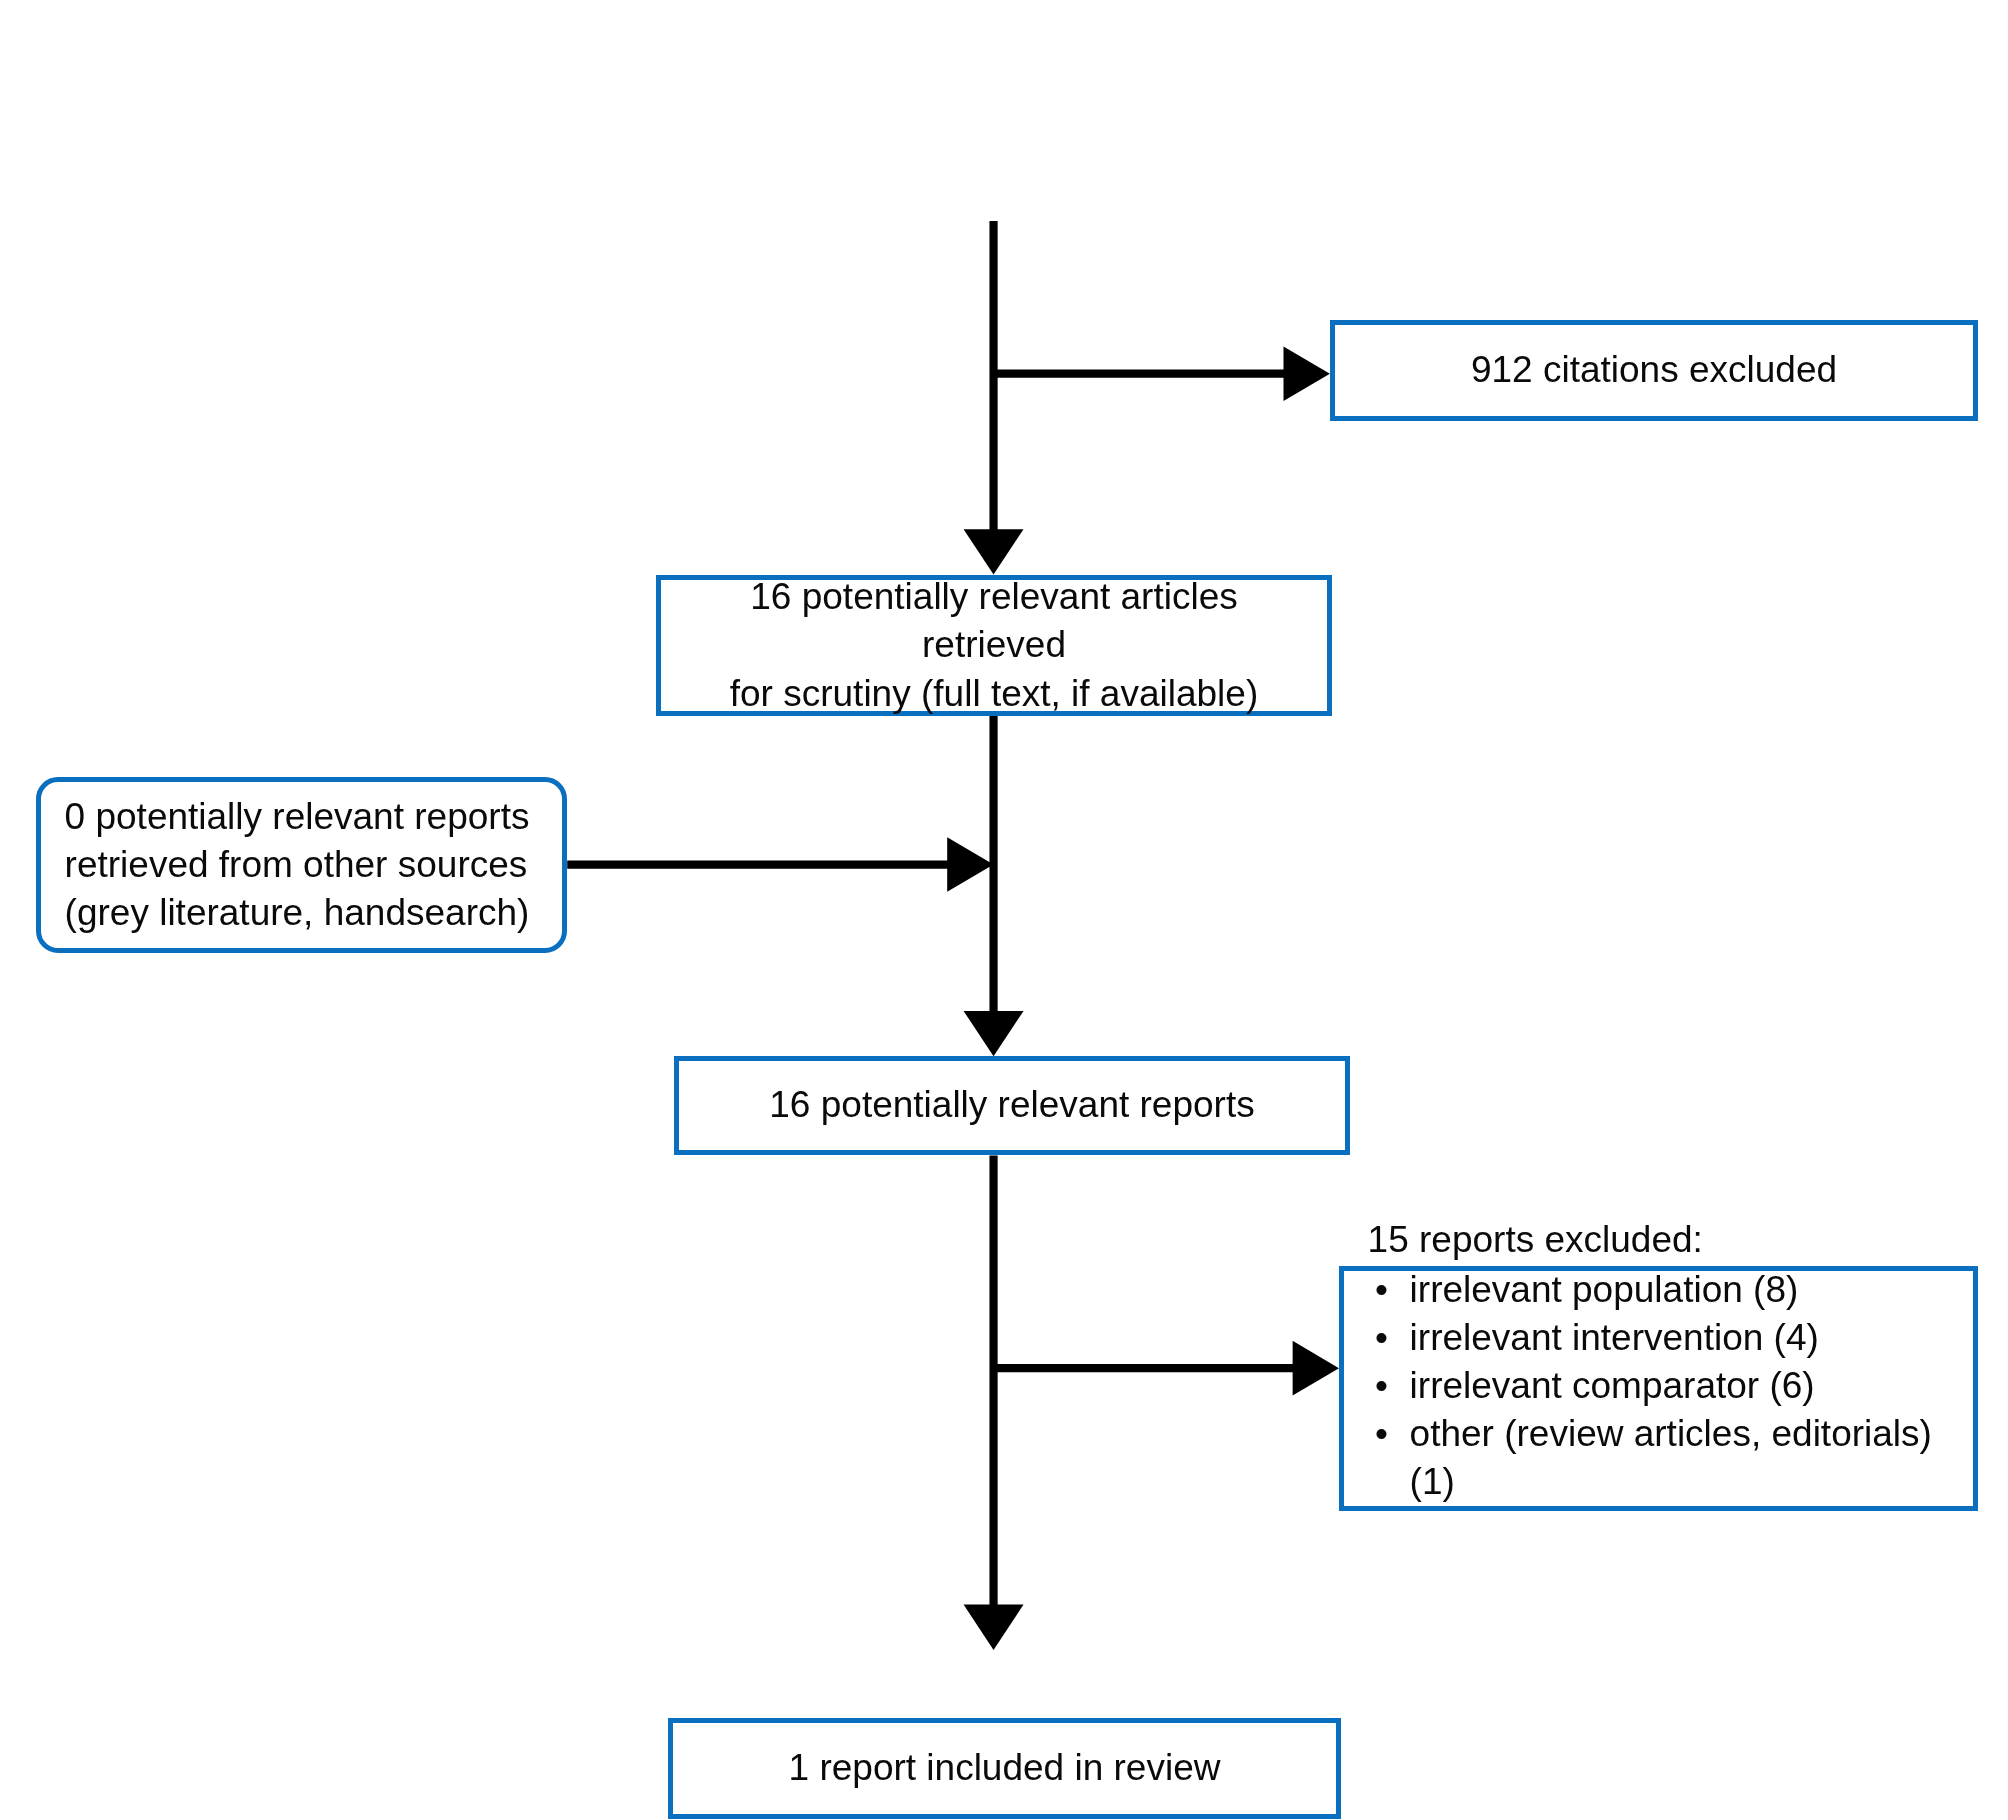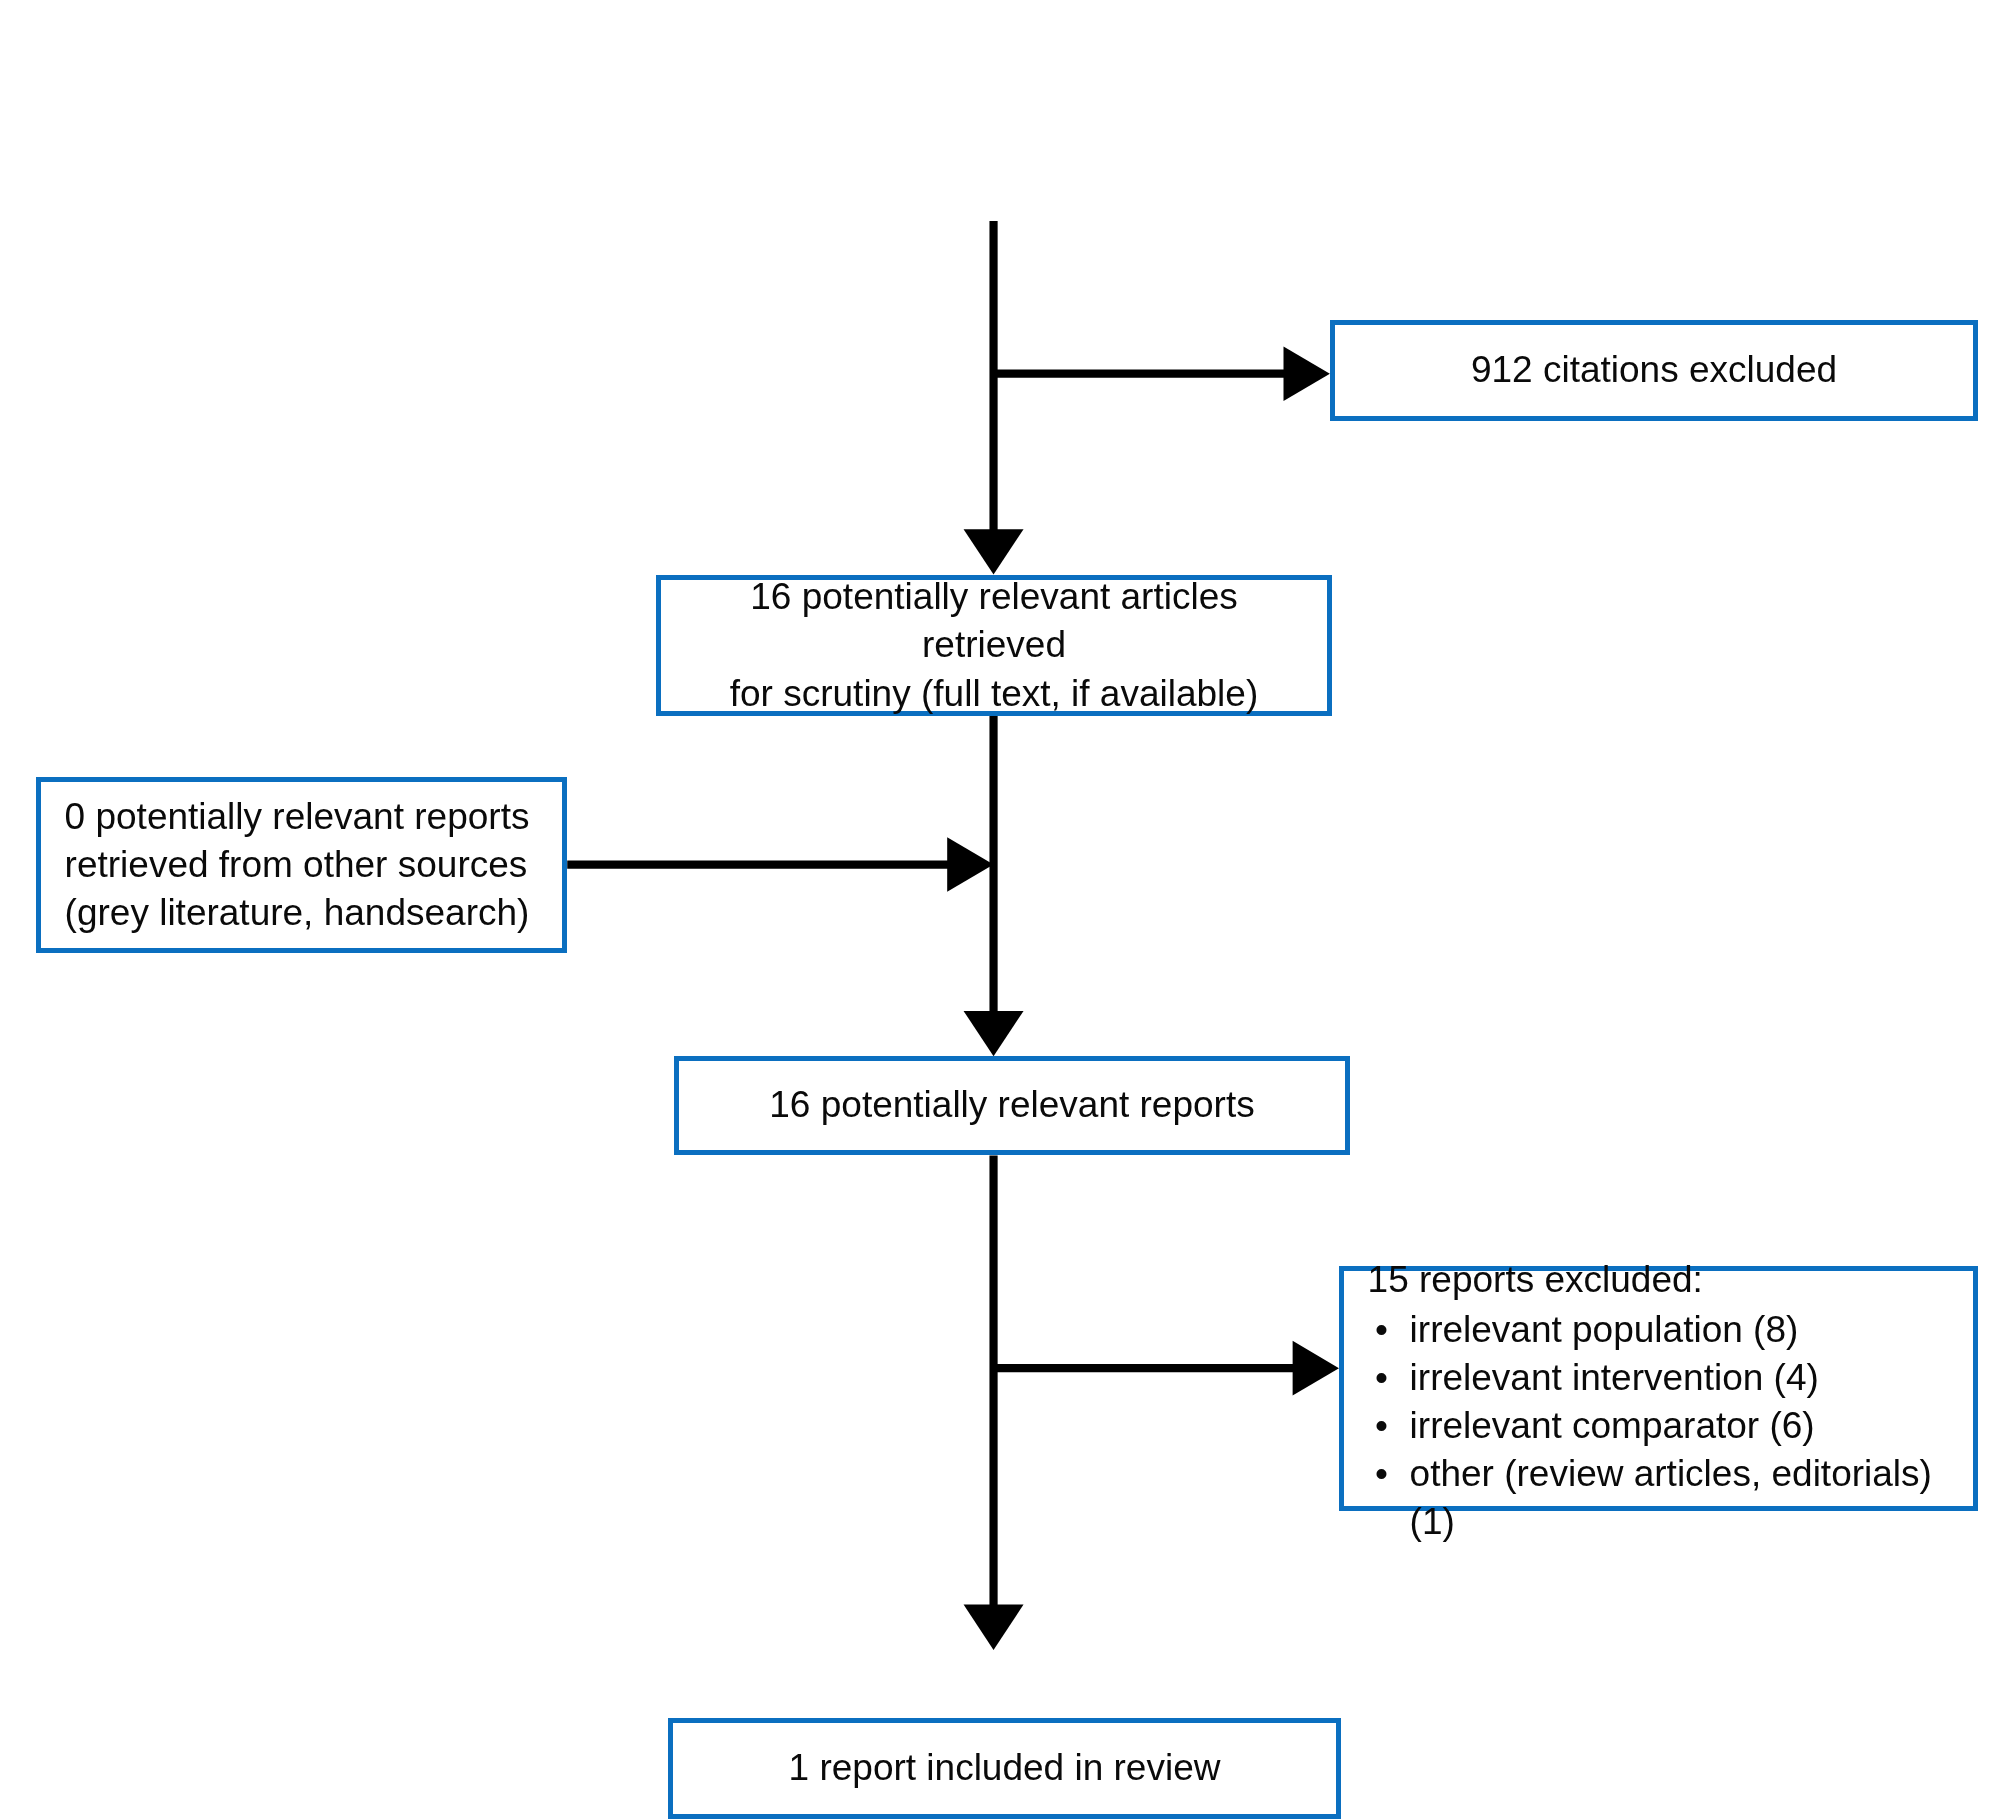--- a/index.html
+++ b/index.html
@@ -26,21 +26,21 @@
     line-height:1.30;
     color:#0a0a0a;
     text-align:center;
     white-space:pre-line;
     padding:0 12.7px;
   }
   .node.left-text{justify-content:flex-start;}
   .node.left-text .txt{text-align:left;padding-left:23.6px;}
 
   
-  .node.listbox{align-items:center;justify-content:flex-start;}
+  .node.listbox{align-items:flex-end;justify-content:flex-start;}
   .listwrap{padding:25.5px 0 0 23.6px;}
   .listwrap .head{
     font-size:37px;line-height:1.30;color:#0a0a0a;text-align:left;
     margin-bottom:1.8px;
   }
   .listwrap ul{list-style:none;margin:0;padding:0;}
   .listwrap li{
     font-size:37px;line-height:1.30;color:#0a0a0a;text-align:left;
     position:relative;padding-left:42px;
   }
@@ -90,21 +90,21 @@
 
   <div class="node" style="left: 1330px; top: 320px; width: 648px; height: 101px; border-color: rgb(11, 111, 192);">
     <span class="txt">912 citations excluded</span>
   </div>
 
   <div class="node" style="left: 656px; top: 575px; width: 676px; height: 141px; border-color: rgb(11, 111, 192);">
     <span class="txt">16 potentially relevant articles retrieved
 for scrutiny (full text, if available)</span>
   </div>
 
-  <div class="node left-text" style="left: 36px; top: 777px; width: 531px; height: 176px; border-color: rgb(11, 111, 192);">
+  <div class="node left-text" style="left: 36px; top: 777px; width: 531px; height: 176px; border-color: rgb(11, 111, 192); border-radius: 22px;">
     <span class="txt">0 potentially relevant reports
 retrieved from other sources
 (grey literature, handsearch)</span>
   </div>
 
   <div class="node" style="left: 656px; top: 1056px; width: 676px; height: 99px; border-color: rgb(11, 111, 192); margin-left: 18px;">
     <span class="txt">16 potentially relevant reports</span>
   </div>
 
   <div class="node listbox" style="left: 1339px; top: 1266px; width: 639px; height: 245px; border-color: rgb(11, 111, 192);">

